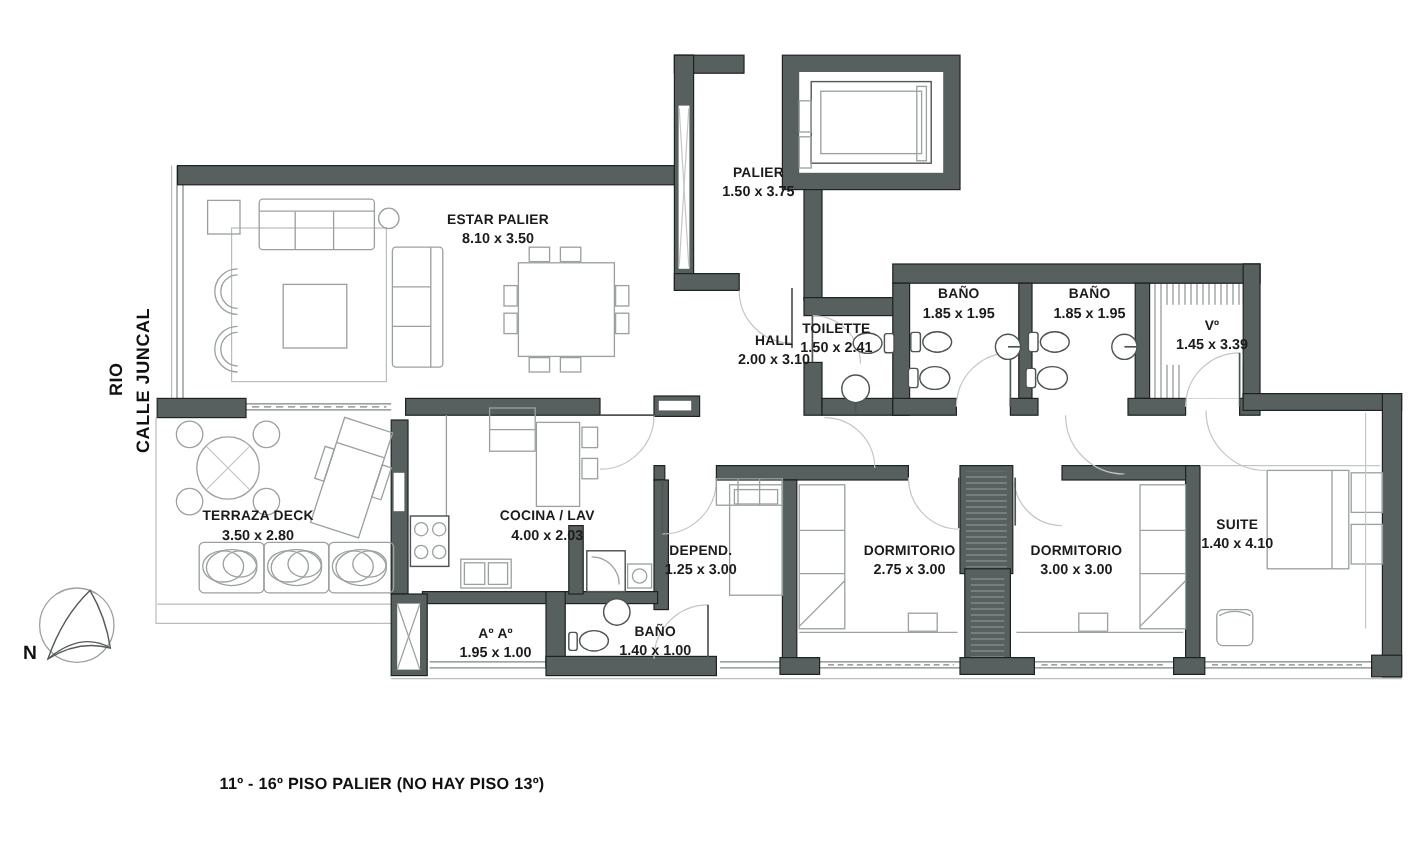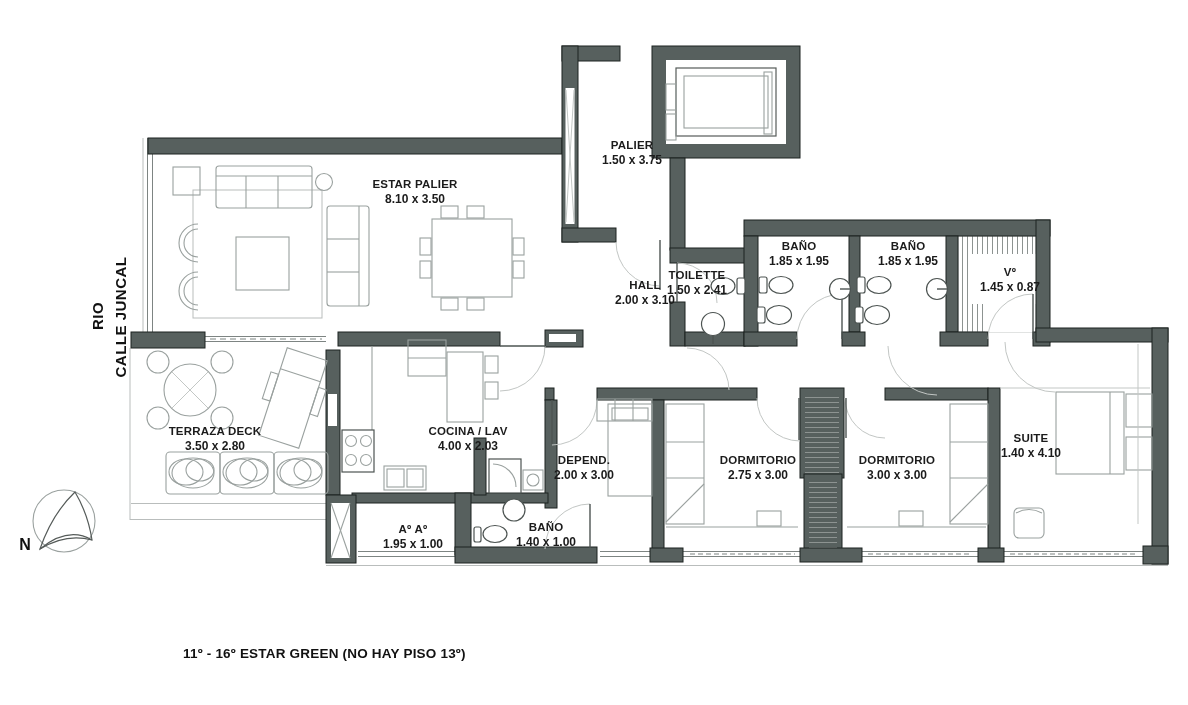--- a/index.html
+++ b/index.html
@@ -336,55 +336,55 @@
       <div class="room-label" style="left: 799px; top: 254px;">
         <div class="rn">BAÑO</div>
         <div class="rd">1.85 x 1.95</div>
       </div>
       <div class="room-label" style="left: 908px; top: 254px;">
         <div class="rn">BAÑO</div>
         <div class="rd">1.85 x 1.95</div>
       </div>
       <div class="room-label" style="left: 1010px; top: 280px;">
         <div class="rn">Vº</div>
-        <div class="rd">1.45 x 0.87</div>
+        <div class="rd">1.45 x 3.39</div>
       </div>
       <div class="room-label" style="left: 215px; top: 439px;">
         <div class="rn">TERRAZA DECK</div>
         <div class="rd">3.50 x 2.80</div>
       </div>
-      <div class="room-label" style="left: 468px; top: 439px;">
+      <div class="room-label" style="left: 456px; top: 439px;">
         <div class="rn">COCINA / LAV</div>
         <div class="rd">4.00 x 2.03</div>
       </div>
       <div class="room-label" style="left: 413px; top: 537px;">
         <div class="rn">Aº Aº</div>
         <div class="rd">1.95 x 1.00</div>
       </div>
       <div class="room-label" style="left: 546px; top: 535px;">
         <div class="rn">BAÑO</div>
         <div class="rd">1.40 x 1.00</div>
       </div>
       <div class="room-label" style="left: 584px; top: 468px;">
         <div class="rn">DEPEND.</div>
-        <div class="rd">2.00 x 3.00</div>
+        <div class="rd">1.25 x 3.00</div>
       </div>
       <div class="room-label" style="left: 758px; top: 468px;">
         <div class="rn">DORMITORIO</div>
         <div class="rd">2.75 x 3.00</div>
       </div>
       <div class="room-label" style="left: 897px; top: 468px;">
         <div class="rn">DORMITORIO</div>
         <div class="rd">3.00 x 3.00</div>
       </div>
       <div class="room-label" style="left: 1031px; top: 446px;">
         <div class="rn">SUITE</div>
         <div class="rd">1.40 x 4.10</div>
       </div>
     </div>
 
   <div class="street" style="left:97px;top:316px;">RIO</div>
   <div class="street" style="left:120px;top:317px;">CALLE JUNCAL</div>
 
   <div class="north-label" style="left:25px;top:545px;">N</div>
 
-  <div class="caption" style="left:183px;top:653px;">11º - 16º ESTAR GREEN (NO HAY PISO 13º)</div>
+  <div class="caption" style="left:183px;top:653px;">11º - 16º PISO PALIER (NO HAY PISO 13º)</div>
 </div>
 
 </body></html>

